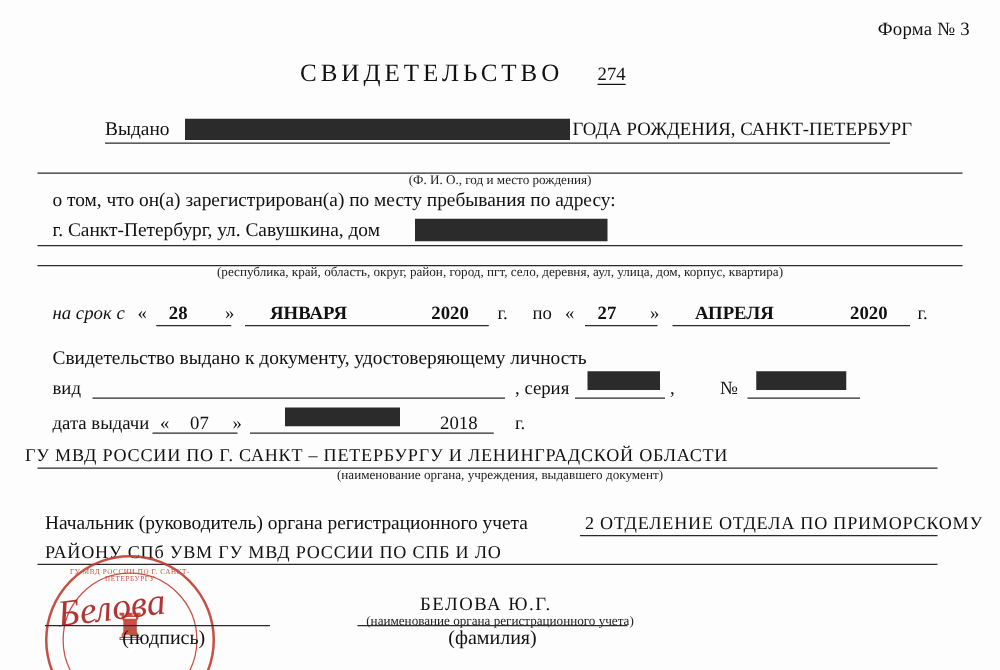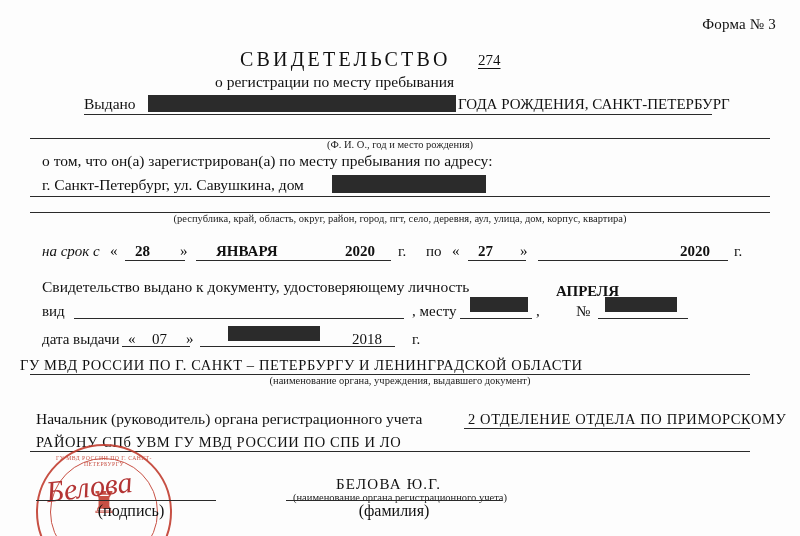--- a/index.html
+++ b/index.html
@@ -147,21 +147,20 @@
 </style>
 </head>
 <body>
 
 <div id="page">
 
   <div class="form-no">Форма № 3</div>
 
   <div class="title">СВИДЕТЕЛЬСТВО</div>
   <div class="title-number">274</div>
-  <div class="subtitle">о регистрации по месту пребывания</div>
 
   <div class="row-label" style="left:84px; top:95px;">Выдано</div>
   <div class="redact" style="left:148px; top:95px; width:308px; height:17px;"></div>
   <div class="val" style="left:458px; top:96px;">ГОДА РОЖДЕНИЯ, САНКТ-ПЕТЕРБУРГ</div>
   <div class="rule" style="left:84px; top:114px; width:628px;"></div>
 
   <div class="rule" style="left:30px; top:138px; width:740px;"></div>
   <div class="caption" style="top:139px;">(Ф. И. О., год и место рождения)</div>
 
   <div class="row-label" style="left:42px; top:176px;">г. Санкт-Петербург, ул. Савушкина, дом</div>
@@ -176,33 +175,33 @@
   <div class="val" style="left:110px; top:243px;">«</div>
   <div class="val val-bold" style="left:135px; top:243px;">28</div>
   <div class="val" style="left:180px; top:243px;">»</div>
   <div class="val val-bold" style="left:216px; top:243px;">ЯНВАРЯ</div>
   <div class="val val-bold" style="left:345px; top:243px;">2020</div>
   <div class="val" style="left:398px; top:243px;">г.</div>
   <div class="val" style="left:426px; top:243px;">по</div>
   <div class="val" style="left:452px; top:243px;">«</div>
   <div class="val val-bold" style="left:478px; top:243px;">27</div>
   <div class="val" style="left:520px; top:243px;">»</div>
-  <div class="val val-bold" style="left:556px; top:243px;margin-top:40px;">АПРЕЛЯ</div>
+  <div class="val val-bold" style="left:556px; top:243px;">АПРЕЛЯ</div>
   <div class="val val-bold" style="left:680px; top:243px;">2020</div>
   <div class="val" style="left:734px; top:243px;">г.</div>
 
   <div class="rule" style="left:125px; top:260px; width:60px;"></div>
   <div class="rule" style="left:196px; top:260px; width:195px;"></div>
   <div class="rule" style="left:468px; top:260px; width:58px;"></div>
   <div class="rule" style="left:538px; top:260px; width:190px;"></div>
 
   <div class="row-label" style="left:42px; top:278px;">Свидетельство выдано к документу, удостоверяющему личность</div>
 
   <div class="val" style="left:42px; top:303px;">вид</div>
-  <div class="val" style="left:412px; top:303px;">, месту</div>
+  <div class="val" style="left:412px; top:303px;">, серия</div>
   <div class="redact" style="left:470px; top:297px; width:58px; height:15px;"></div>
   <div class="val" style="left:536px; top:303px;">,</div>
   <div class="val" style="left:576px; top:303px;">№</div>
   <div class="redact" style="left:605px; top:297px; width:72px; height:15px;"></div>
   <div class="rule" style="left:74px; top:318px; width:330px;"></div>
   <div class="rule" style="left:460px; top:318px; width:72px;"></div>
   <div class="rule" style="left:598px; top:318px; width:90px;"></div>
 
   <div class="val" style="left:42px; top:331px;">дата выдачи</div>
   <div class="val" style="left:128px; top:331px;">«</div>

